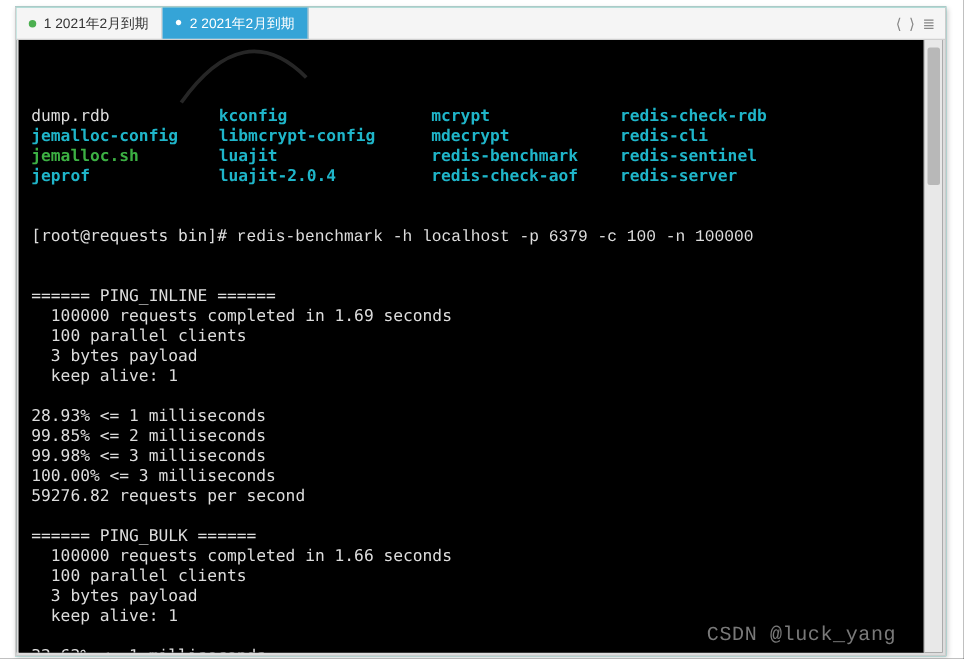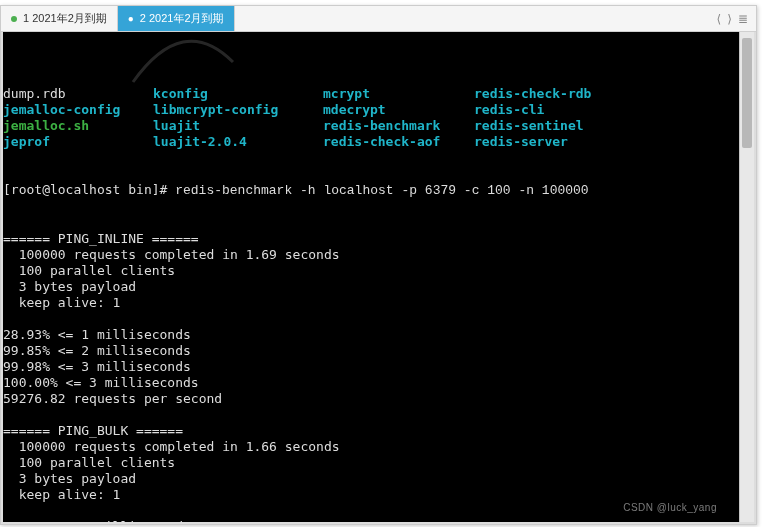--- a/index.html
+++ b/index.html
@@ -6,21 +6,21 @@
     body {
       font-family: "DejaVu Sans Mono", "Courier New", monospace;
       background: #fff;
       width: 771px;
       height: 527px;
       overflow: hidden;
       position: relative;
     }
     .outer {
       border: 1px solid #ccc;
-      margin: 5px 14px 14px 0;
+      margin: 5px 14px 14px 12px;
       background: #14b8a6;
       box-shadow: 1px 1px 4px rgba(0,0,0,0.2);
     }
     .tabbar {
       height: 26px;
       background: #f5f5f5;
       display: flex;
       align-items: stretch;
       border-bottom: 1px solid #d0d0d0;
       font-family: "Microsoft YaHei", sans-serif;
@@ -58,21 +58,21 @@
     .term-wrap {
       background: #000;
       border: 2px solid #ddd;
       border-top: none;
       height: 492px;
       display: flex;
     }
     .term {
       flex: 1;
       background: #000;
-      padding: 6px 0;
+      padding: 6px 10px;
       color: #ddd;
       font-size: 13px;
       line-height: 16px;
       white-space: pre;
       overflow: hidden;
       position: relative;
     }
     .ls-row { display: flex; }
     .ls-col { display: inline-block; }
     .c1 { width: 150px; }
@@ -94,22 +94,22 @@
       position: absolute;
       left: 2px; right: 2px;
       top: 6px; height: 110px;
       background: #b8b8b8;
       border-radius: 2px;
     }
     .watermark {
       position: absolute;
       bottom: 6px; right: 22px;
       color: rgba(220,220,220,0.55);
-      font-family: Liberation Sans, sans-serif;
-      font-size: 10px;
+      font-family: Liberation Mono, monospace;
+      font-size: 16px;
       pointer-events: none;
       letter-spacing: 0.5px;
     }
     .wm-curve {
       position: absolute;
       top: -30px;
       left: 120px;
       opacity: 0.15;
       pointer-events: none;
     }
@@ -134,21 +134,21 @@
       <span class="tb-icon">≣</span>
     </div>
   </div>
 
   <div class="term-wrap">
     <div class="term">
       <svg class="wm-curve" width="120" height="90">
         <path d="M10,80 Q60,10 110,60" stroke="#fff" stroke-width="3" fill="none"></path>
       </svg>
       <div id="ls-listing"><div class="ls-row"><span class="ls-col c1 white">dump.rdb</span><span class="ls-col c2 cyan">kconfig</span><span class="ls-col c3 cyan">mcrypt</span><span class="ls-col c4 cyan">redis-check-rdb</span></div><div class="ls-row"><span class="ls-col c1 cyan">jemalloc-config</span><span class="ls-col c2 cyan">libmcrypt-config</span><span class="ls-col c3 cyan">mdecrypt</span><span class="ls-col c4 cyan">redis-cli</span></div><div class="ls-row"><span class="ls-col c1 green">jemalloc.sh</span><span class="ls-col c2 cyan">luajit</span><span class="ls-col c3 cyan">redis-benchmark</span><span class="ls-col c4 cyan">redis-sentinel</span></div><div class="ls-row"><span class="ls-col c1 cyan">jeprof</span><span class="ls-col c2 cyan">luajit-2.0.4</span><span class="ls-col c3 cyan">redis-check-aof</span><span class="ls-col c4 cyan">redis-server</span></div></div>
-      <div><span class="prompt-host">[root@localhost bin]# </span><span class="prompt-cmd">redis-benchmark -h localhost -p 6379 -c 100 -n 100000</span></div>
+      <div><span class="prompt-host">[root@requests bin]# </span><span class="prompt-cmd">redis-benchmark -h localhost -p 6379 -c 100 -n 100000</span></div>
       <div id="out-lines"><div>====== PING_INLINE ======</div><div>  100000 requests completed in 1.69 seconds</div><div>  100 parallel clients</div><div>  3 bytes payload</div><div>  keep alive: 1</div><div>&nbsp;</div><div>28.93% &lt;= 1 milliseconds</div><div>99.85% &lt;= 2 milliseconds</div><div>99.98% &lt;= 3 milliseconds</div><div>100.00% &lt;= 3 milliseconds</div><div>59276.82 requests per second</div><div>&nbsp;</div><div>====== PING_BULK ======</div><div>  100000 requests completed in 1.66 seconds</div><div>  100 parallel clients</div><div>  3 bytes payload</div><div>  keep alive: 1</div><div>&nbsp;</div><div>32.62% &lt;= 1 milliseconds</div></div>
       <div class="watermark">CSDN @luck_yang</div>
     </div>
     <div class="scrollbar">
       <div class="thumb"></div>
     </div>
   </div>
 
 </div>
 

